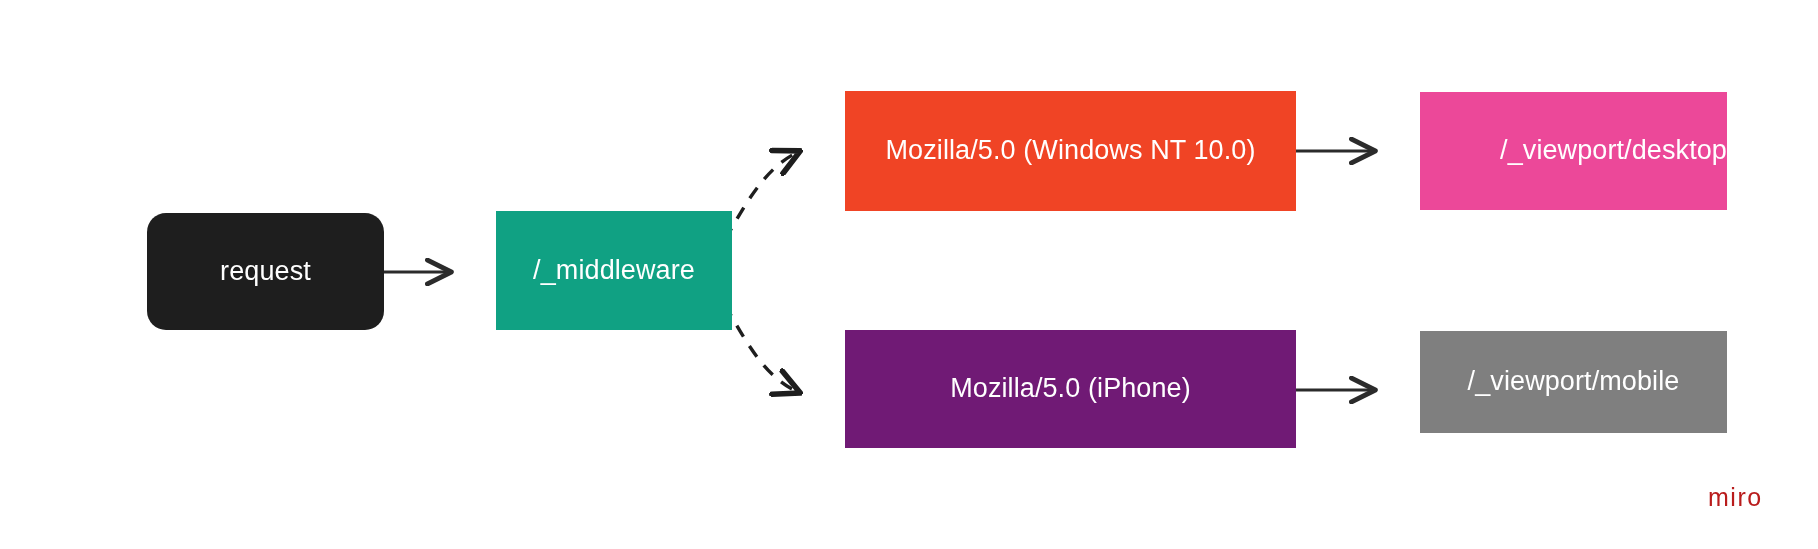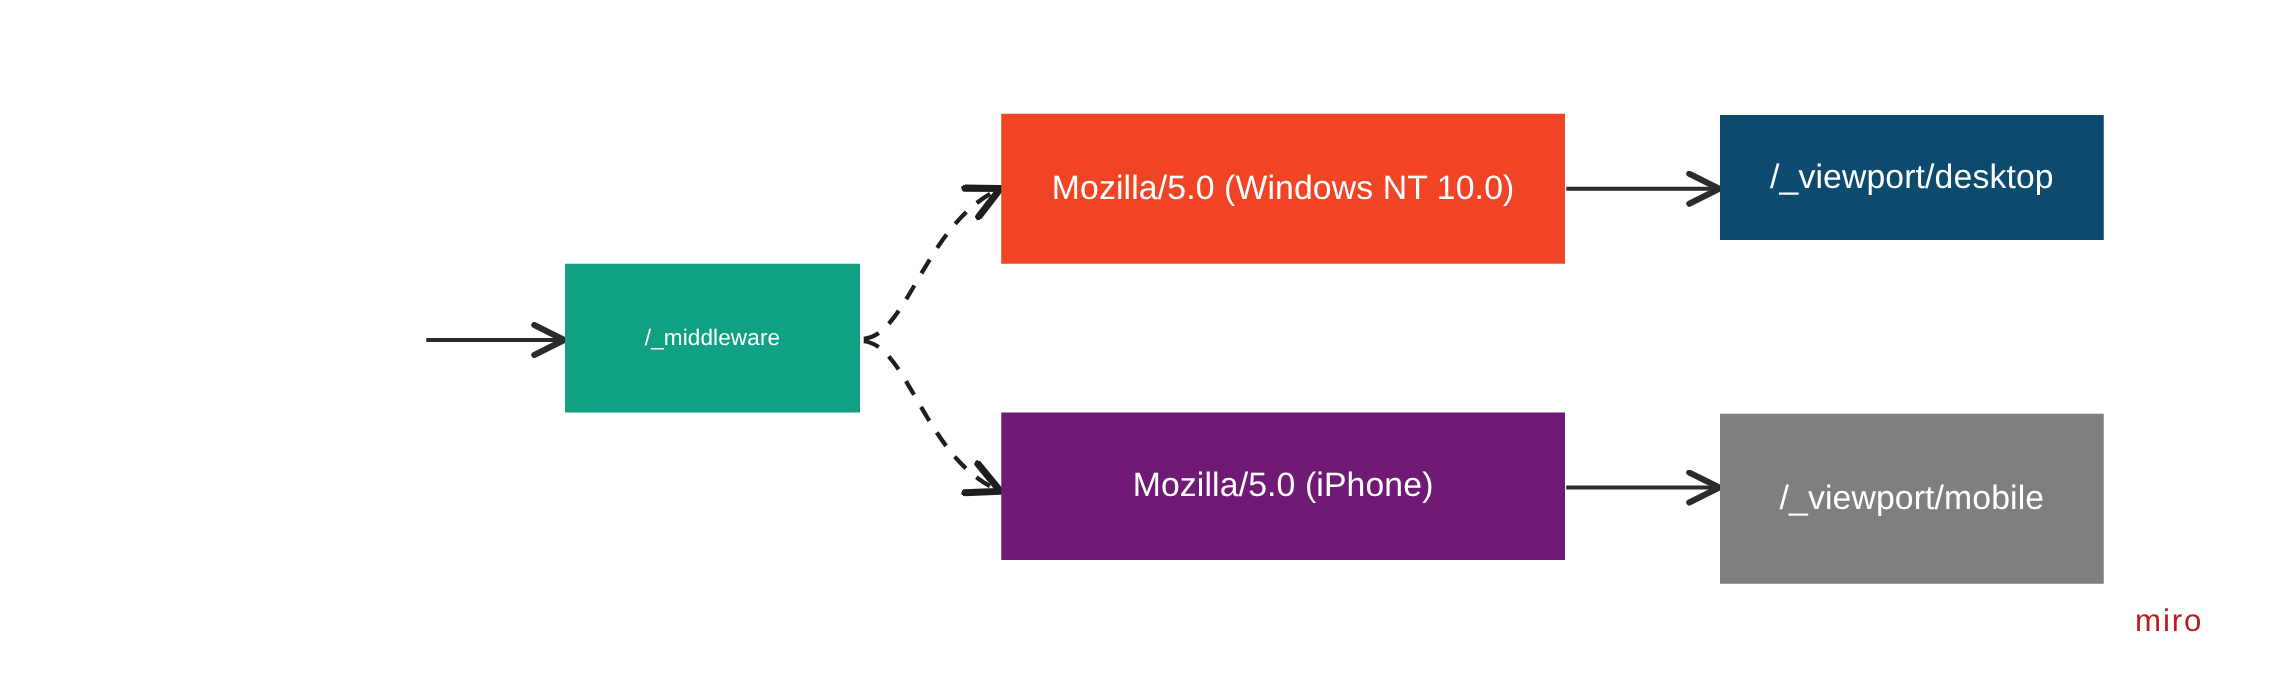--- a/index.html
+++ b/index.html
@@ -22,37 +22,38 @@
     position: absolute;
     display: flex;
     align-items: center;
     justify-content: center;
     box-sizing: border-box;
     color: #ffffff;
     text-align: center;
     line-height: 1.15;
     letter-spacing: 0.1px;
     user-select: none;
+    margin-left: 44px;
   }
   .node-request {
     left: 103px;
     top: 213px;
     width: 237px;
     height: 117px;
     background: #1e1e1e;
     border-radius: 19px;
     font-size: 27px;
   }
   .node-middleware {
     left: 452px;
     top: 211px;
     width: 236px;
     height: 119px;
     background: #10a183;
-    font-size: 18px;
+    font-size: 27px;
   }
   .node-ua-desktop {
     left: 801px;
     top: 91px;
     width: 451px;
     height: 120px;
     background: #f04425;
     font-size: 27px;
   }
   .node-ua-mobile {
@@ -60,29 +61,30 @@
     top: 330px;
     width: 451px;
     height: 118px;
     background: #701a75;
     font-size: 27px;
   }
   .node-viewport-desktop {
     left: 1376px;
     top: 92px;
     width: 307px;
-    height: 100px;
-    background: #0c4a6e;
+    height: 118px;
+    background: #ec4899;
     font-size: 27px;
+    justify-content: flex-end;
   }
   .node-viewport-mobile {
     left: 1376px;
     top: 331px;
     width: 307px;
-    height: 136px;
+    height: 102px;
     background: #7f7f7f;
     font-size: 27px;
   }
   #edges {
     position: absolute;
     left: 0;
     top: 0;
     width: 1818px;
     height: 549px;
     pointer-events: none;
@@ -117,20 +119,23 @@
 
     <path d="M 691 271 C 726 268, 740 180, 798 152" fill="none" stroke="#1e1e1e" stroke-width="3.4" stroke-dasharray="13 11" stroke-linecap="butt" marker-end="url(#arrowDashed)"></path>
 
     <path d="M 691 273 C 726 276, 740 366, 798 392" fill="none" stroke="#1e1e1e" stroke-width="3.4" stroke-dasharray="13 11" stroke-linecap="butt" marker-end="url(#arrowDashed)"></path>
 
     <line x1="1253" y1="151" x2="1373" y2="151" stroke="#2b2b2b" stroke-width="3.2" marker-end="url(#arrowSolid)"></line>
 
     <line x1="1253" y1="390" x2="1373" y2="390" stroke="#2b2b2b" stroke-width="3.2" marker-end="url(#arrowSolid)"></line>
   </svg>
 
+  <div class="node node-request">
+    <span>request</span>
+  </div>
 
   <div class="node node-middleware">
     <span>/_middleware</span>
   </div>
 
   <div class="node node-ua-desktop">
     <span>Mozilla/5.0 (Windows NT 10.0)</span>
   </div>
 
   <div class="node node-ua-mobile">

